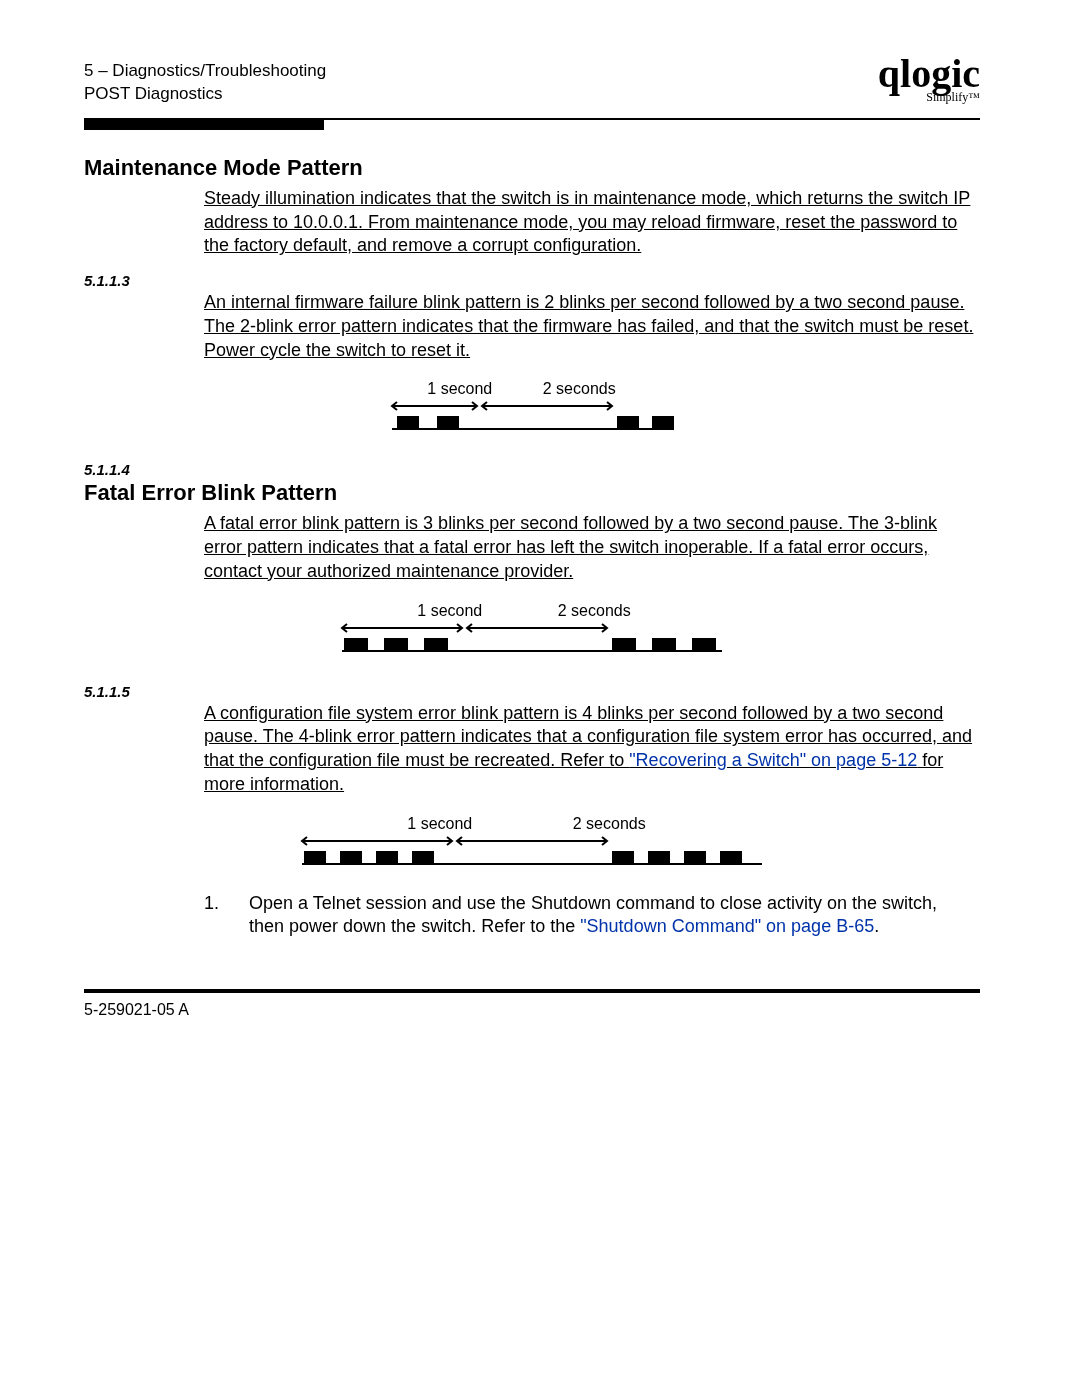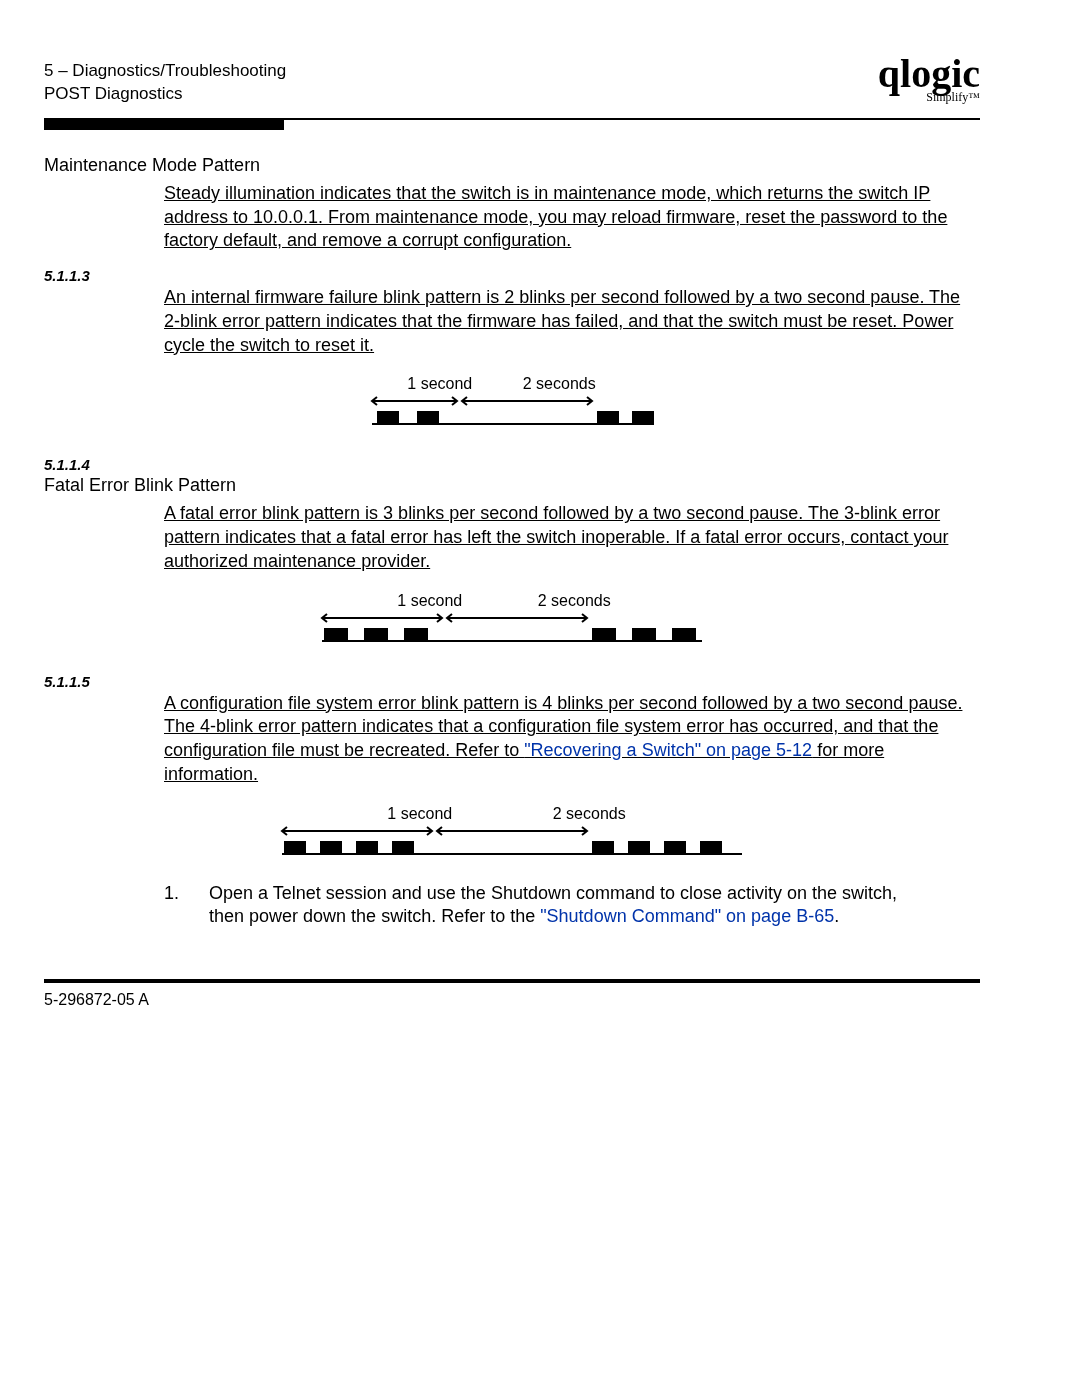--- a/index.html
+++ b/index.html
@@ -8,20 +8,21 @@
     background: #fff;
     font-family: Arial, Helvetica, sans-serif;
     color: #000;
     width: 1080px;
   }
   .page {
     padding: 60px 100px 40px 44px;
     min-height: 1397px;
     position: relative;
     box-sizing: border-box;
+    margin-left: 40px;
   }
   .header-row {
     display: flex;
     justify-content: space-between;
     align-items: flex-start;
     margin-bottom: 12px;
   }
   .header-text {
     font-size: 17px;
     line-height: 1.35;
@@ -51,22 +52,22 @@
   .sec-num {
     font-family: Arial, Helvetica, sans-serif;
     font-style: italic;
     font-weight: bold;
     font-size: 15px;
     margin-top: 14px;
     margin-bottom: 2px;
   }
   .sec-title {
     font-family: Arial, Helvetica, sans-serif;
-    font-weight: normal;
-    font-size: 18px;
+    font-weight: bold;
+    font-size: 22px;
     margin-bottom: 6px;
   }
   .body-text {
     margin-left: 120px;
     font-size: 18px;
     line-height: 1.32;
     margin-bottom: 10px;
     text-decoration: underline;
   }
   .diagram-wrap {
@@ -204,16 +205,16 @@
 
   <div class="ol-step">
     <span class="num">1.</span>
     <span class="txt">
       <span>Open a Telnet session and use the Shutdown command to close activity on the switch, then power down the switch. Refer to the </span><a class="link" href="#">"Shutdown Command" on page B-65</a><span>.</span>
     </span>
   </div>
 
   <div class="footer-rule">
     <span>5-2</span>
-    <span>96872-05  A</span>
+    <span>59021-05  A</span>
   </div>
 
 </div>
 
 </body></html>

